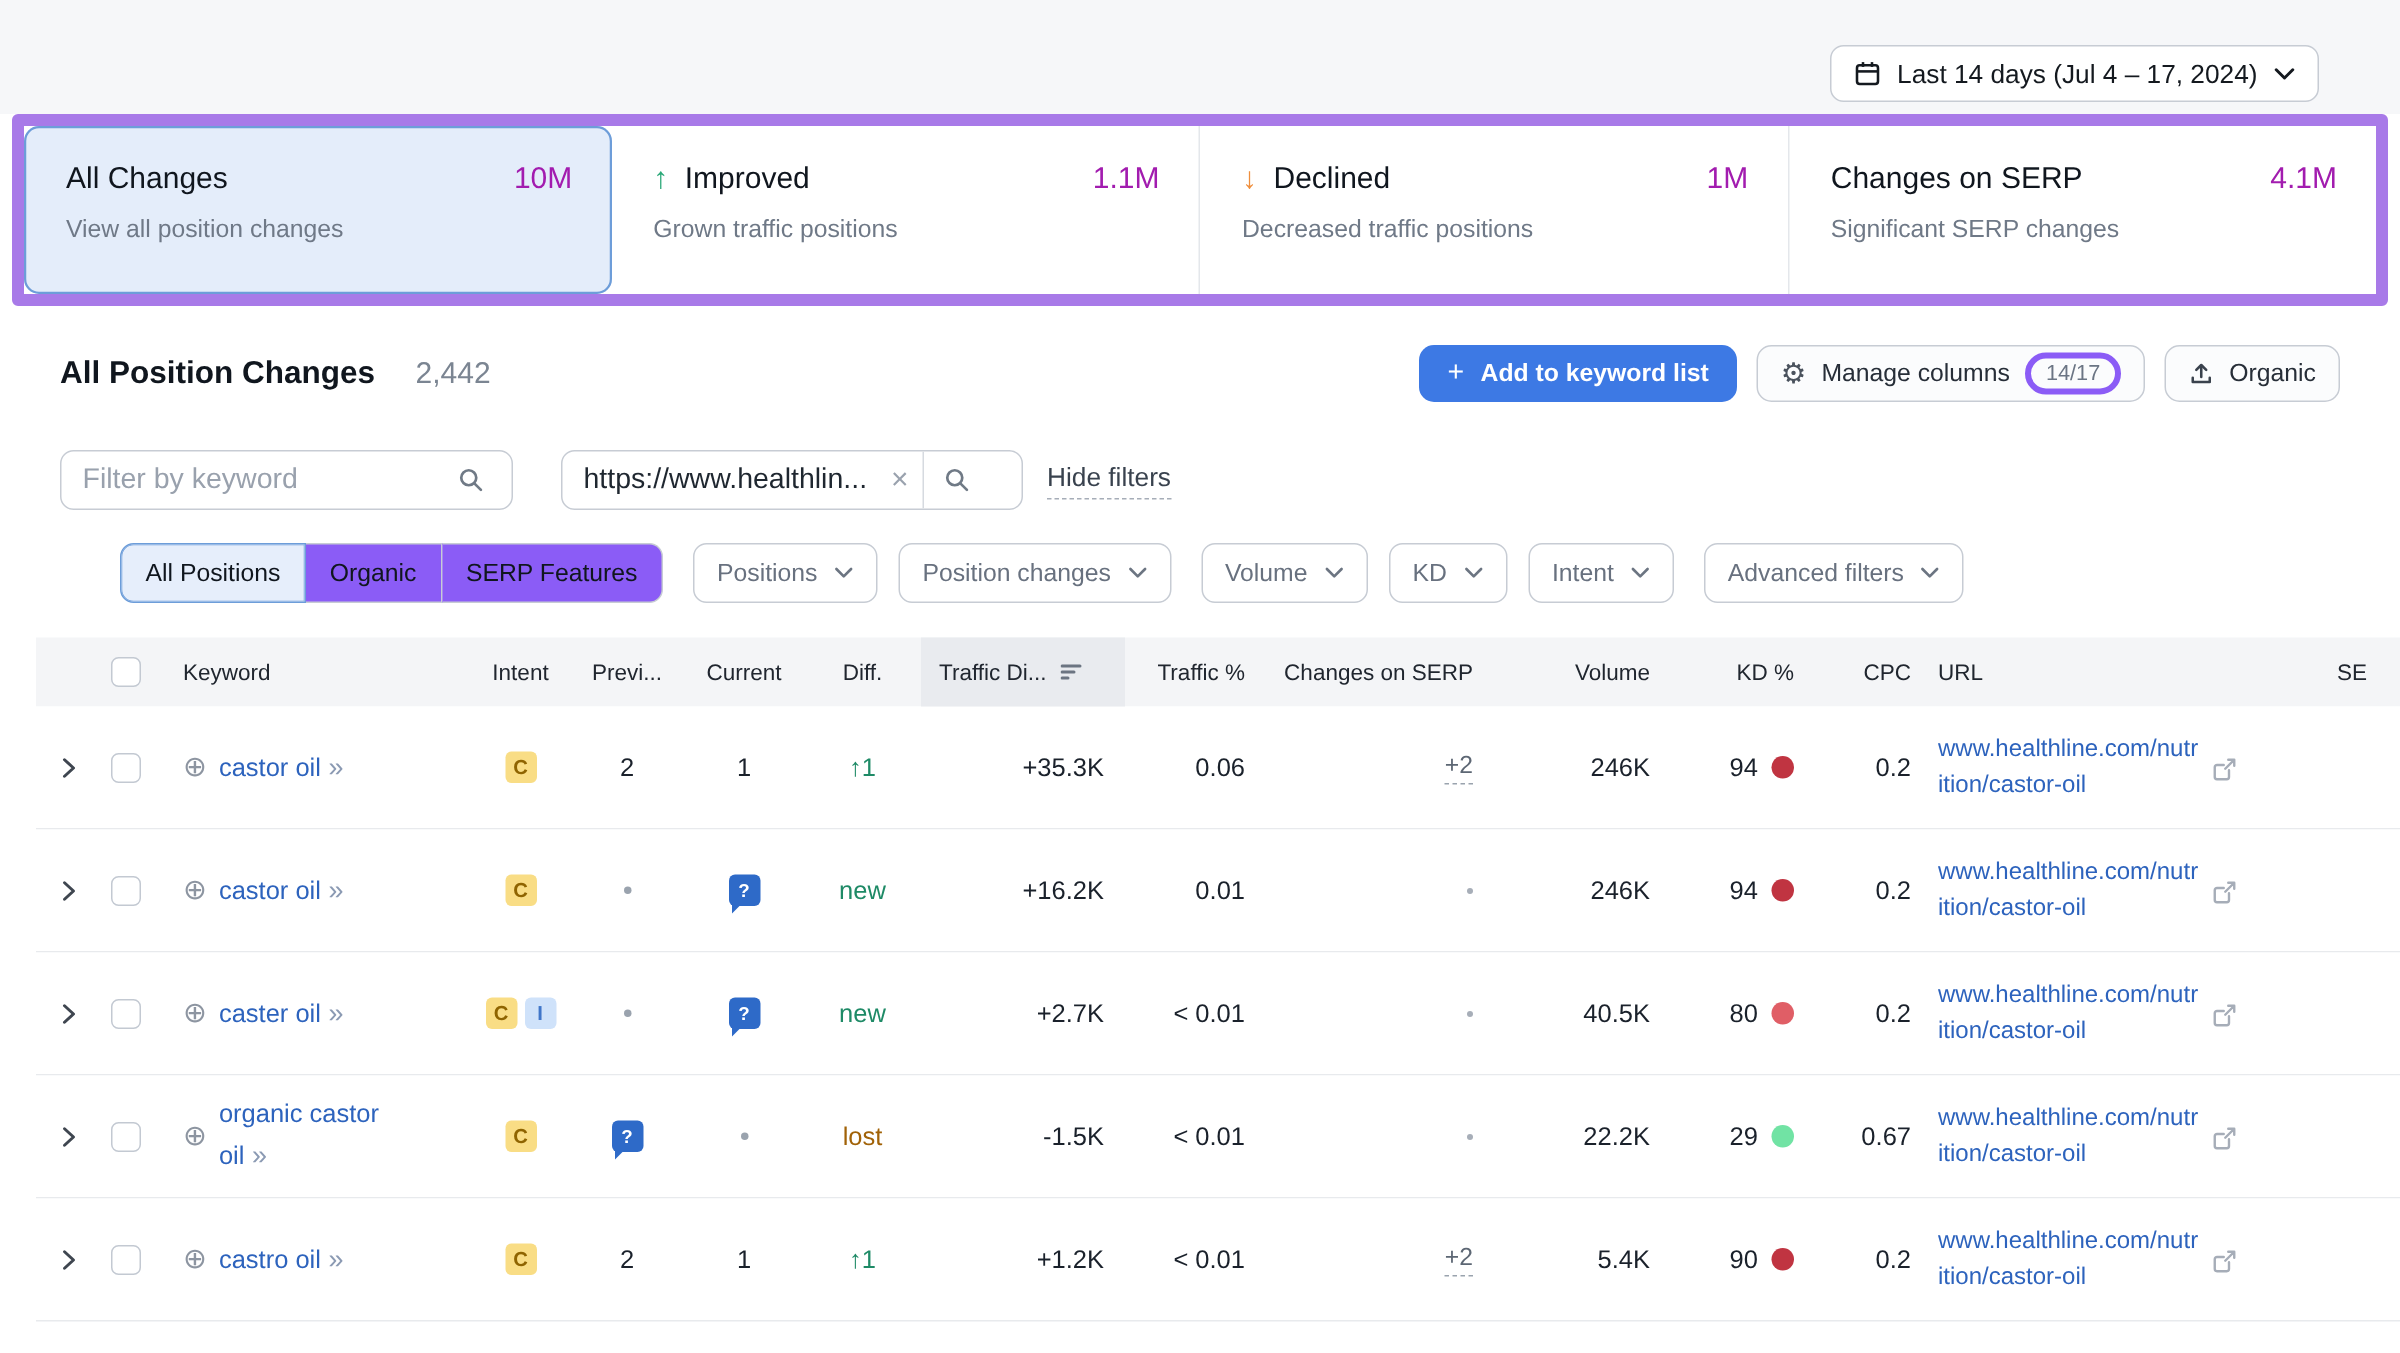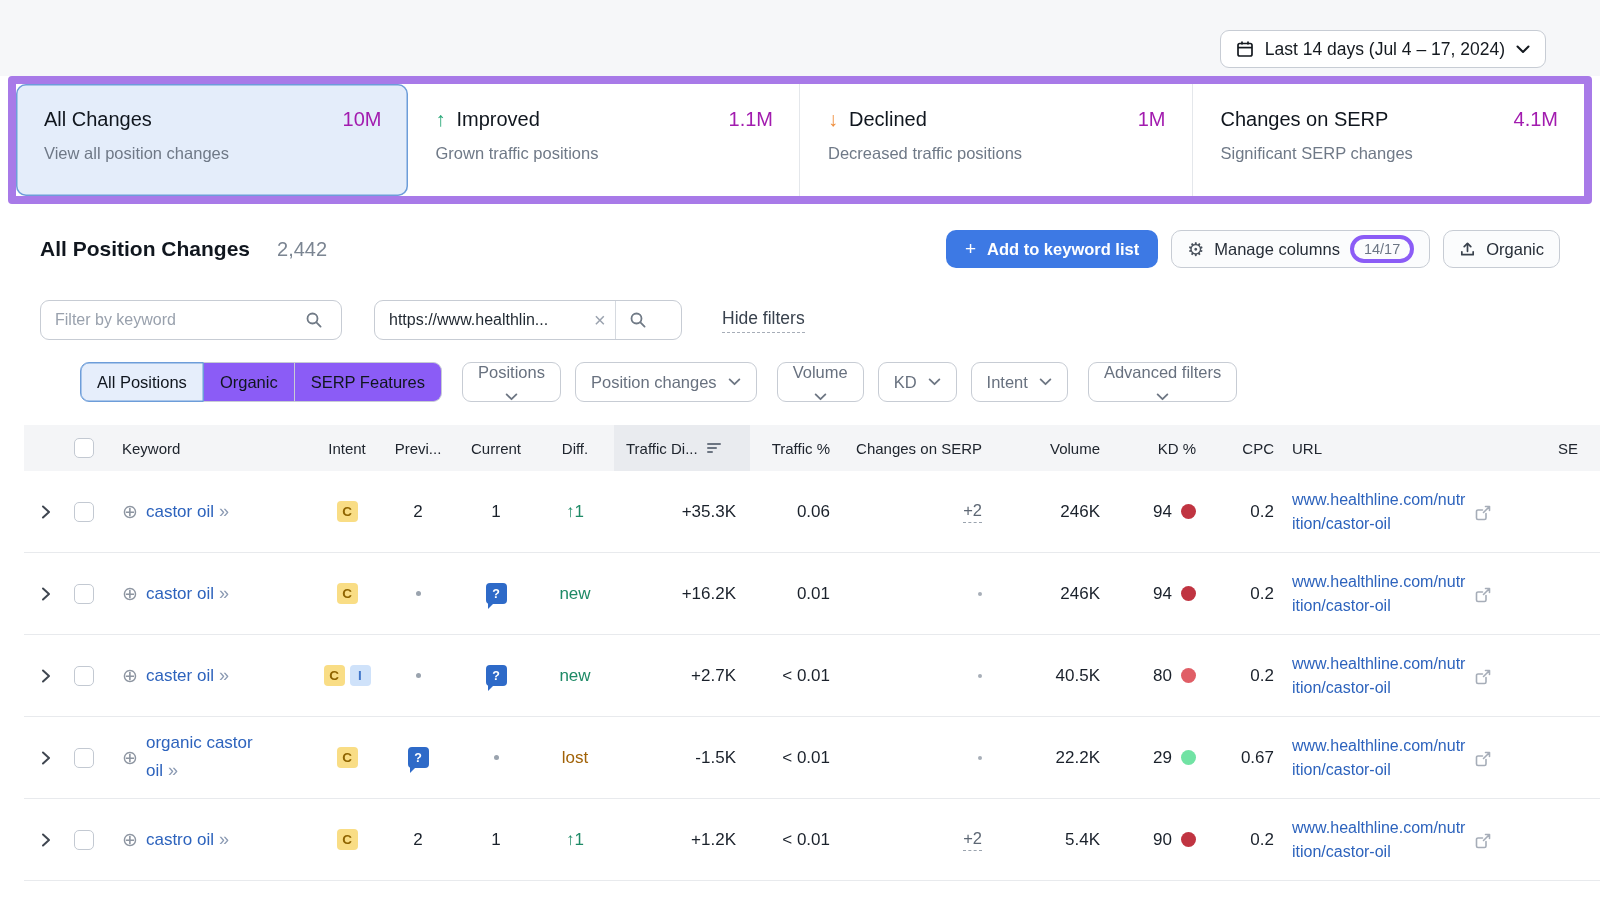--- a/index.html
+++ b/index.html
@@ -44,38 +44,38 @@
   .btn-ghost {
     display:flex; align-items:center; gap:10px; background:#fbfcfd;
     border:1px solid #c7ccd4; border-radius:10px; height:38px; padding:0 15px;
     font-size:16.5px; color:#272e38; cursor:pointer; font-family:inherit;
   }
   .gear { font-size:19px; color:#4a525d; line-height:1; }
   .cols-pill { border:4px solid #8b5cf6; border-radius:999px; padding:2px 10px; font-size:14.5px; color:#6b7584; }
   
   .filters1 { display:flex; align-items:center; margin:32px 40px 0 40px; }
   .input-wrap { display:flex; align-items:center; height:40px; border:1px solid #c7ccd4; border-radius:9px; background:#fff; overflow:hidden; }
-  .input-wrap input { border:none; outline:none; padding:0 14px; font-size:16px; color:#1f2730; font-family:inherit; background:transparent; }
+  .input-wrap input { border:none; outline:none; padding:0 14px; font-size:19px; color:#1f2730; font-family:inherit; background:transparent; }
   .input-wrap input::placeholder { color:#99a1ad; }
   .kw-input { width:302px; }
   .kw-input input { width:250px; }
   .url-input { margin-left:32px; width:308px; }
   .url-input input { width:210px; padding-right:4px; }
   .x-btn { font-size:20px; color:#9aa2ae; padding:0 9px; cursor:pointer; }
   .search-seg { width:45px; height:100%; display:flex; align-items:center; justify-content:center; cursor:pointer; }
   .search-seg.divided { border-left:1px solid #d6dae0; }
-  .hide-filters { margin-left:40px; font-size:17.5px; color:#39424e; border-bottom:1.5px dashed #a6adb8; padding-bottom:3px; cursor:pointer; }
+  .hide-filters { margin-left:16px; font-size:17.5px; color:#39424e; border-bottom:1.5px dashed #a6adb8; padding-bottom:3px; cursor:pointer; }
   .filters2 { display:flex; align-items:center; margin:22px 40px 0 40px; gap:14px; }
   .seg-group { display:flex; height:40px;margin-left:40px; }
   .seg { display:flex; align-items:center; padding:0 16px; border:1px solid #c7ccd4; font-size:16.5px; color:#10161e; background:#8b5cf6; cursor:pointer; }
   .seg + .seg { border-left:none; }
   .seg:last-child { border-radius:0 9px 9px 0; }
   .seg.selected { background:#e6eefb; border:1px solid #6d9dd9; box-shadow:inset 0 0 0 0.5px #6d9dd9; border-radius:9px 0 0 9px; }
   .drop { display:flex; align-items:center; gap:11px; height:40px; padding:0 15px; border:1px solid #c7ccd4; border-radius:9px; font-size:16.5px; color:#68717f; background:#fff; cursor:pointer; }
-  .ml6 { margin-left:6px;flex-direction:column; }
+  .ml6 { margin-left:6px; }
   
   .table { margin:23px 0 0 24px; width:1582px; font-size:17px; }
   .thead { display:flex; align-items:stretch; height:46px; background:#f4f5f7; font-size:15px; color:#20262f; }
   .th { display:flex; align-items:center; }
   .trow { display:flex; align-items:center; border-bottom:1px solid #e8eaed; background:#fff; min-height:82px; }
   .td { display:flex; align-items:center; }
   .c-expand { width:44px; justify-content:center; }
   .c-check { width:46px; justify-content:flex-start; padding-left:6px; }
   .c-keyword { width:200px; padding-left:8px; padding-right:6px; }
   .c-intent { width:66px; justify-content:center; gap:5px; }

